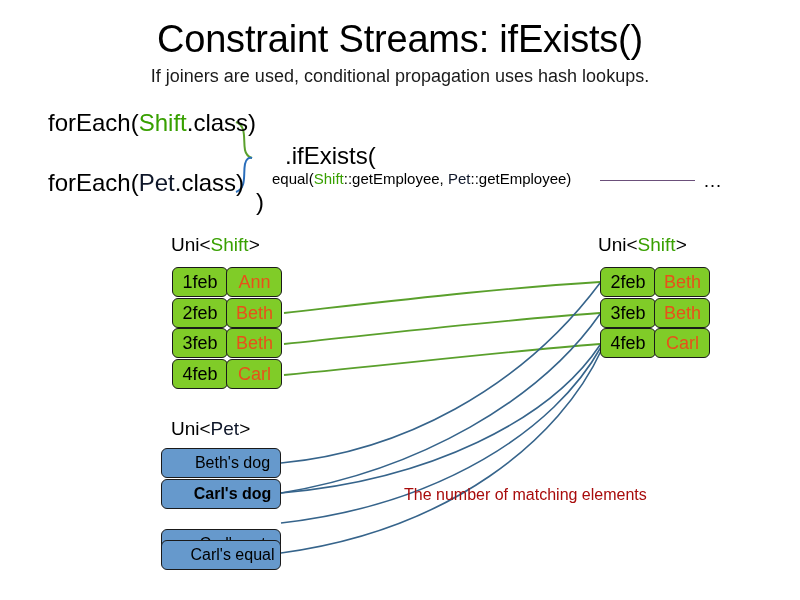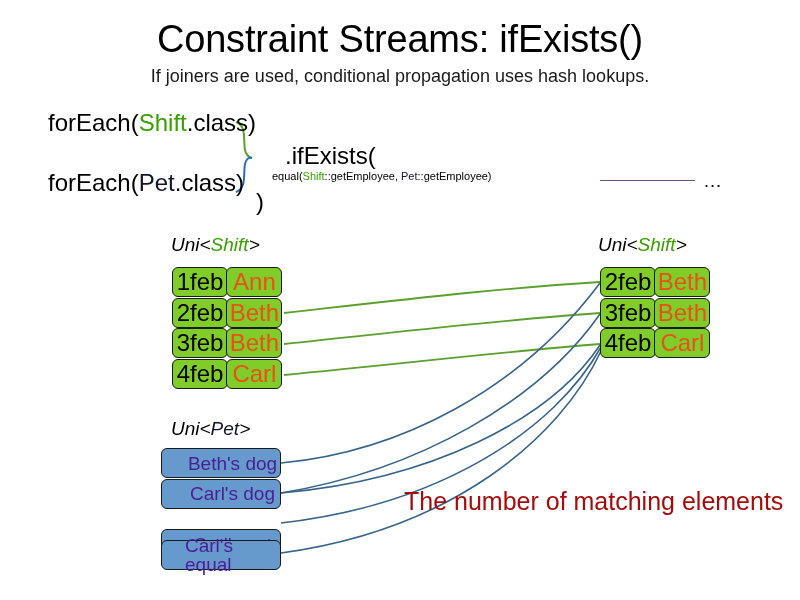--- a/index.html
+++ b/index.html
@@ -41,21 +41,21 @@
   
   .codeline {
     position: absolute;
     font-size: 24px;
     color: #000000;
     white-space: nowrap;
   }
   #code-foreach-shift { left: 48px; top: 109px; }
   #code-foreach-pet   { left: 48px; top: 169px; }
   #code-ifexists      { left: 253px; top: 142px; margin-left: 32px; }
-  #code-equal         { left: 272px; top: 170px; font-size: 11px; }
+  #code-equal         { left: 272px; top: 170px; font-size: 15px; }
   #code-close-paren   { left: 256px; top: 188px; }
   .cls-shift { color: #38a000; }
   .cls-pet   { color: #0f172a; }
   #equal-line {
     position: absolute;
     left: 600px; top: 180px;
     width: 95px; height: 0;
     border-top: 1.6px solid #6b4f7a;
   }
   #equal-ellipsis {
@@ -63,67 +63,66 @@
     left: 703px; top: 170px;
     font-size: 19px;
     color: #000000;
   }
   
   .stream-caption {
     position: absolute;
     font-size: 19px;
     color: #000000;
     white-space: nowrap;
-    font-style: italic;
   }
   #caption-left-shift  { left: 171px; top: 234px; }
   #caption-right-shift { left: 598px; top: 234px; }
   #caption-pet         { left: 171px; top: 418px; }
   
   .shift-row {
     position: absolute;
     height: 30px;
     display: flex;
   }
   .shift-cell {
     box-sizing: border-box;
     background: #80cc28;
     border: 1.6px solid #1a1a1a;
     border-radius: 6px;
     height: 30px;
     display: flex;
     align-items: center;
     justify-content: center;
-    font-size: 24px;
+    font-size: 18px;
     line-height: 1;
   }
   .shift-cell.date { width: 56px; color: #000000; }
   .shift-cell.name { width: 56px; color: #e8511a; margin-left: -1.6px; }
   
   .pet-row {
     position: absolute;
     box-sizing: border-box;
     width: 120px;
     height: 30px;
     background: #6699cc;
     border: 1.6px solid #1a1a1a;
     border-radius: 6px;
     display: flex;
     align-items: center;
     justify-content: center;
-    font-size: 19px;
-    color: #4c1d95;
+    font-size: 16px;
+    color: #000000;
     line-height: 1;
     padding-left: 23px;
   }
   
   #annotation {
     position: absolute;
     left: 404px; top: 483px;
-    font-size: 25px;
+    font-size: 16px;
     color: #a80b0b;
     line-height: 1.45;
     white-space: nowrap;
   }
   #connectors {
     position: absolute;
     left: 0; top: 0;
     width: 800px; height: 600px;
     pointer-events: none;
   }
@@ -203,21 +202,21 @@
         <div class="shift-cell date">3feb</div>
         <div class="shift-cell name">Beth</div>
       </div>
       <div class="shift-row" style="left: 600px; top: 328px;">
         <div class="shift-cell date">4feb</div>
         <div class="shift-cell name">Carl</div>
       </div>
     </div>
   <div id="pet-rows">
       <div class="pet-row" style="left: 161px; top: 448px;">Beth's dog</div>
-      <div class="pet-row" style="left: 161px; top: 478.5px;">Carl's dog</div>
+      <div class="pet-row" style="left: 161px; top: 478.5px; font-weight: bold;">Carl's dog</div>
       <div class="pet-row" style="left: 161px; top: 509px; margin-top: 20px;">Carl's cat</div>
       <div class="pet-row" style="left: 161px; top: 539.5px;">Carl's equal</div>
     </div>
 
   <div id="annotation">
     <div>The number of matching elements</div>
   </div>
 
 </div>
 

